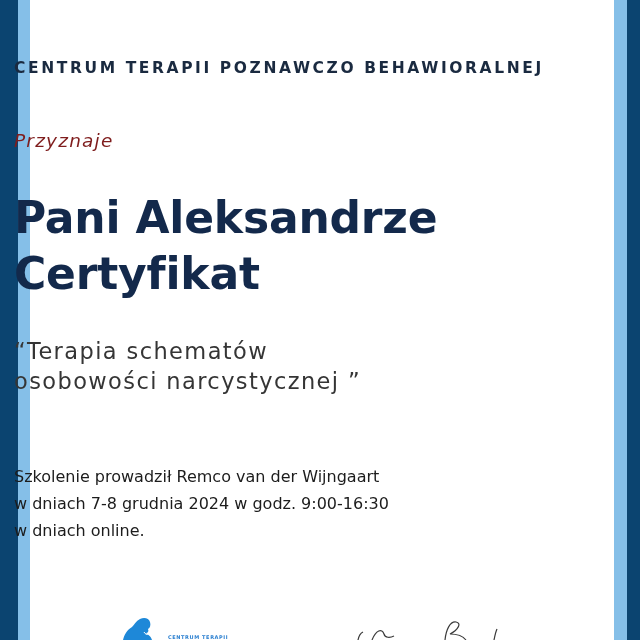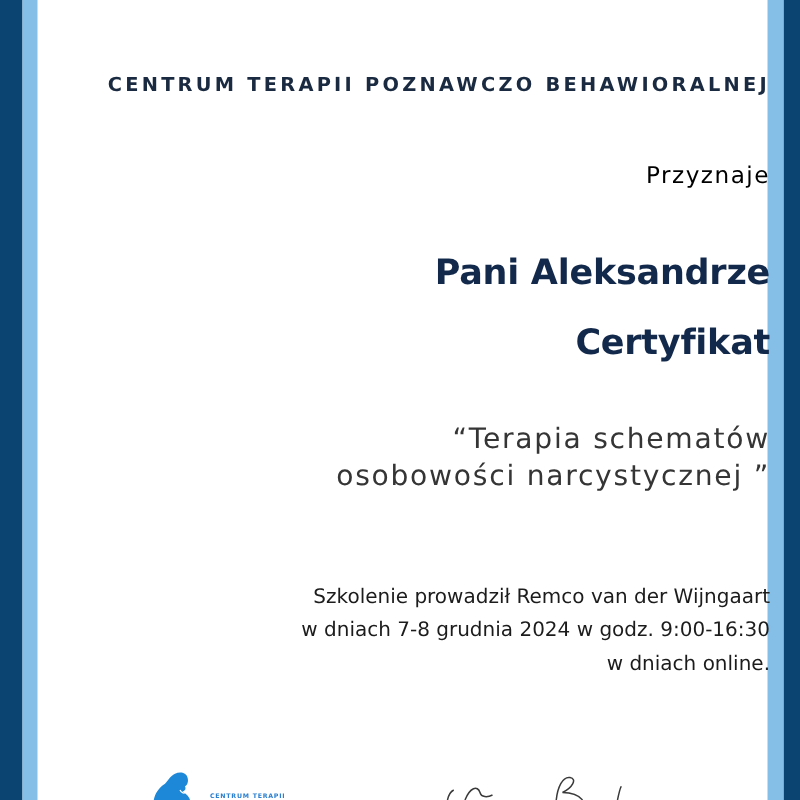--- a/index.html
+++ b/index.html
@@ -6,31 +6,31 @@
   body {
     width: 640px; height: 640px; overflow: hidden; position: relative;
     background: #ffffff;
     font-family: "DejaVu Sans", sans-serif;
   }
   .border-dark-left  { position: absolute; left: 0; top: 0; width: 18px; height: 640px; background: #0b4470; }
   .border-light-left { position: absolute; left: 18px; top: 0; width: 12px; height: 640px; background: #85bfe8; }
   .border-light-right{ position: absolute; left: 614px; top: 0; width: 13px; height: 640px; background: #85bfe8; }
   .border-dark-right { position: absolute; left: 627px; top: 0; width: 13px; height: 640px; background: #0b4470; }
 
-  .centered { position: absolute; left: 36px; width: 580px; text-align: right; }
+  .centered { position: absolute; left: 14px; width: 580px; text-align: left; }
 
   .org {
     top: 59px; font-size: 15.5px; font-weight: bold; letter-spacing: 2.6px;
     color: #1a2a40; white-space: nowrap;
   }
   .awards {
-    top: 130px; font-size: 18.5px; letter-spacing: 1.2px; color: #000000;
+    top: 130px; font-size: 18.5px; letter-spacing: 1.2px; color: #7f1d1d; font-style: italic;
   }
   .name {
-    top: 190px; font-size: 28px; font-weight: bold; line-height: 56px;
+    top: 190px; font-size: 44px; font-weight: bold; line-height: 56px;
     color: #13294b; letter-spacing: -0.2px;
   }
   .cert {
     top: 336px; font-size: 22.5px; line-height: 30px; color: #353535;
     letter-spacing: 1.4px; font-weight: normal;
   }
   .cert div { white-space: nowrap; }
   .details {
     top: 463px; font-size: 16px; line-height: 27px; color: #1c1c1c;
   }

